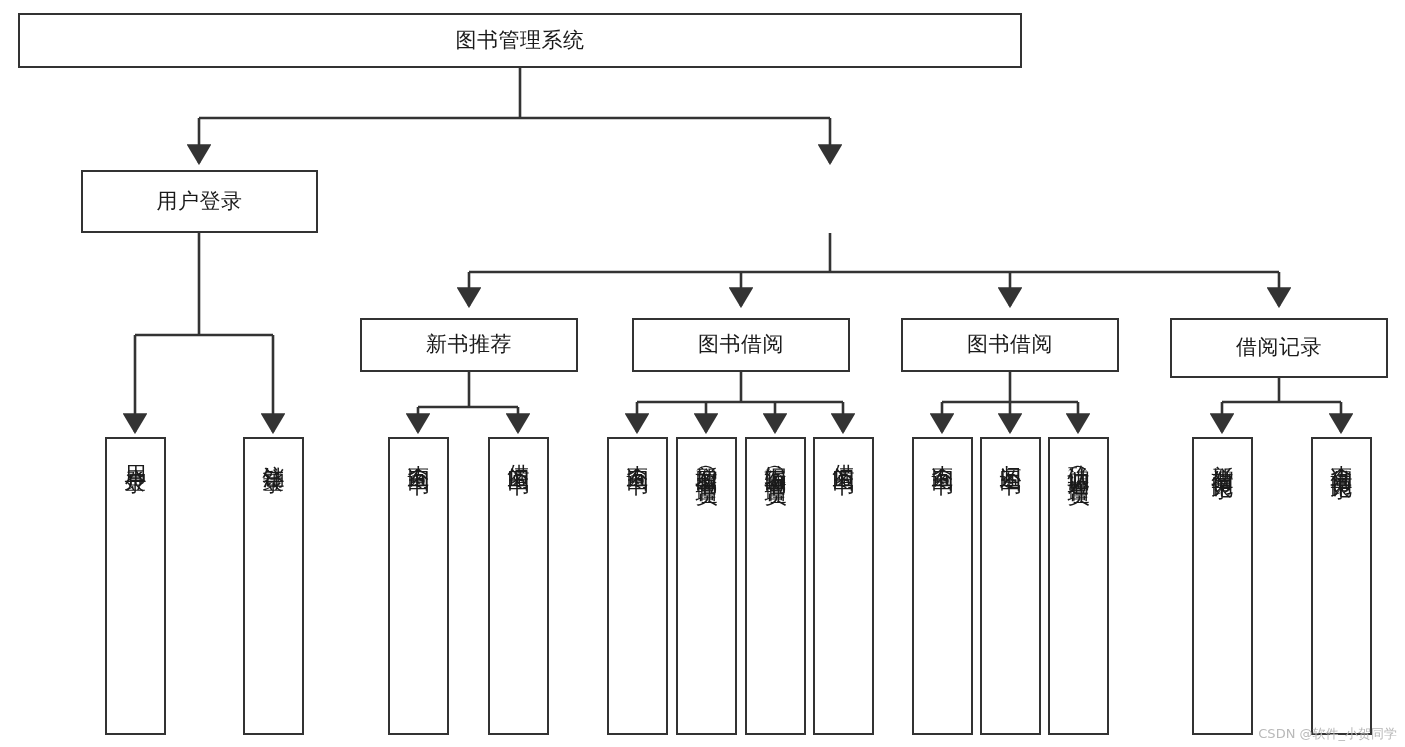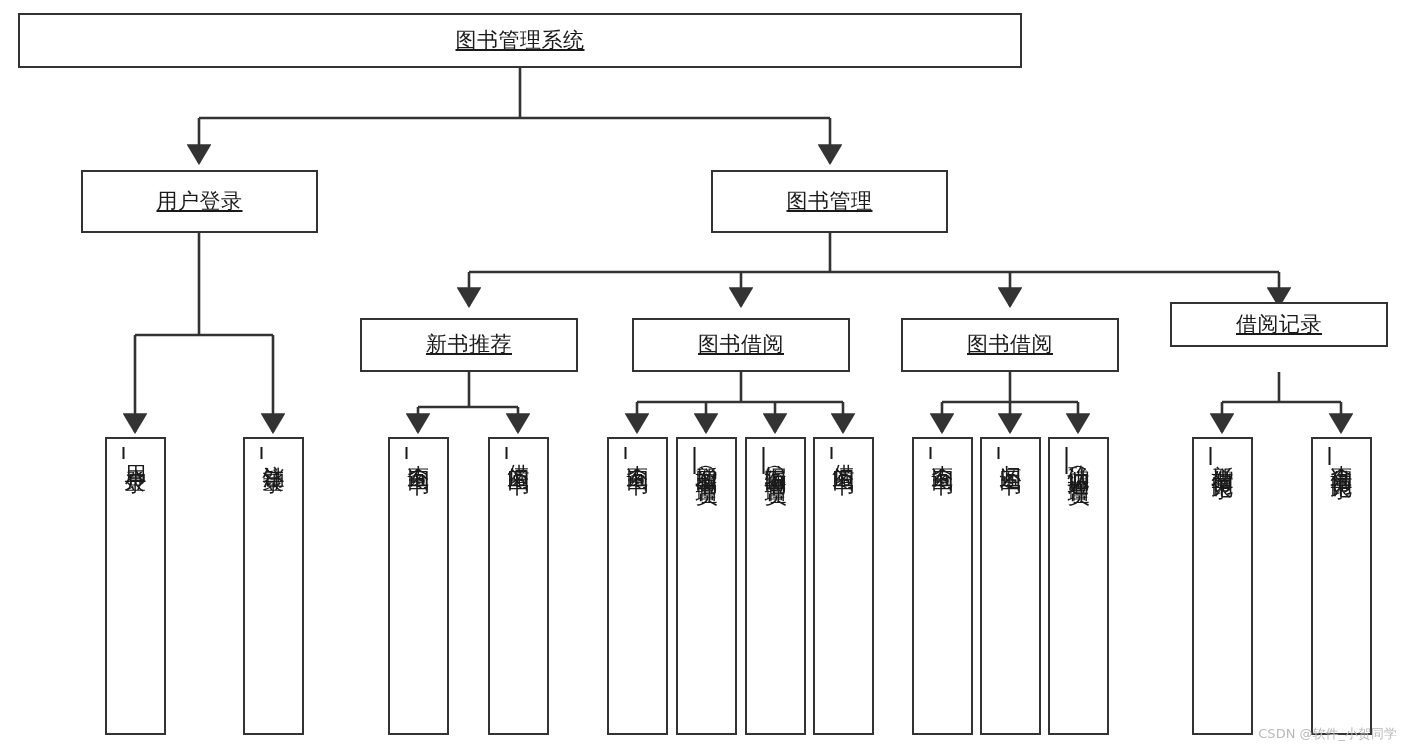--- a/index.html
+++ b/index.html
@@ -36,21 +36,20 @@
     justify-content: center;
     color: #1a1a1a;
     z-index: 2;
   }
   .node-label {
     display: block;
     text-align: center;
     letter-spacing: 0.5px;
     color: #1a1a1a;
     line-height: 1.12;
-    text-decoration: underline;
   }
   .node.horiz .node-label {
     font-size: 21px;
     white-space: nowrap;
   }
   .node.vert {
     align-items: flex-start;
     padding-top: 8px;
   }
   .node.vert .node-label {
@@ -127,34 +126,31 @@
     </g>
   </svg>
 
   <div class="node horiz" style="left:18px; top:13px; width:1004px; height:55px;">
     <span class="node-label">图书管理系统</span>
   </div>
 
   <div class="node horiz" style="left:81px; top:170px; width:237px; height:63px;">
     <span class="node-label">用户登录</span>
   </div>
-  <div class="node horiz" style="left:711px; top:170px; width:237px; height:63px;">
-    <span class="node-label">图书管理</span>
-  </div>
 
   <div class="node horiz" style="left:360px; top:318px; width:218px; height:54px;">
     <span class="node-label">新书推荐</span>
   </div>
   <div class="node horiz" style="left:632px; top:318px; width:218px; height:54px;">
     <span class="node-label">图书借阅</span>
   </div>
   <div class="node horiz" style="left:901px; top:318px; width:218px; height:54px;">
     <span class="node-label">图书借阅</span>
   </div>
-  <div class="node horiz" style="left:1170px; top:302px; width:218px; height:45px;">
+  <div class="node horiz" style="left:1170px; top:318px; width:218px; height:60px;">
     <span class="node-label">借阅记录</span>
   </div>
 
   <div class="node vert" style="left:105px; top:437px; width:61px; height:298px;">
     <span class="node-label">用户登录</span>
   </div>
   <div class="node vert" style="left:243px; top:437px; width:61px; height:298px;">
     <span class="node-label">注销登录</span>
   </div>
 

